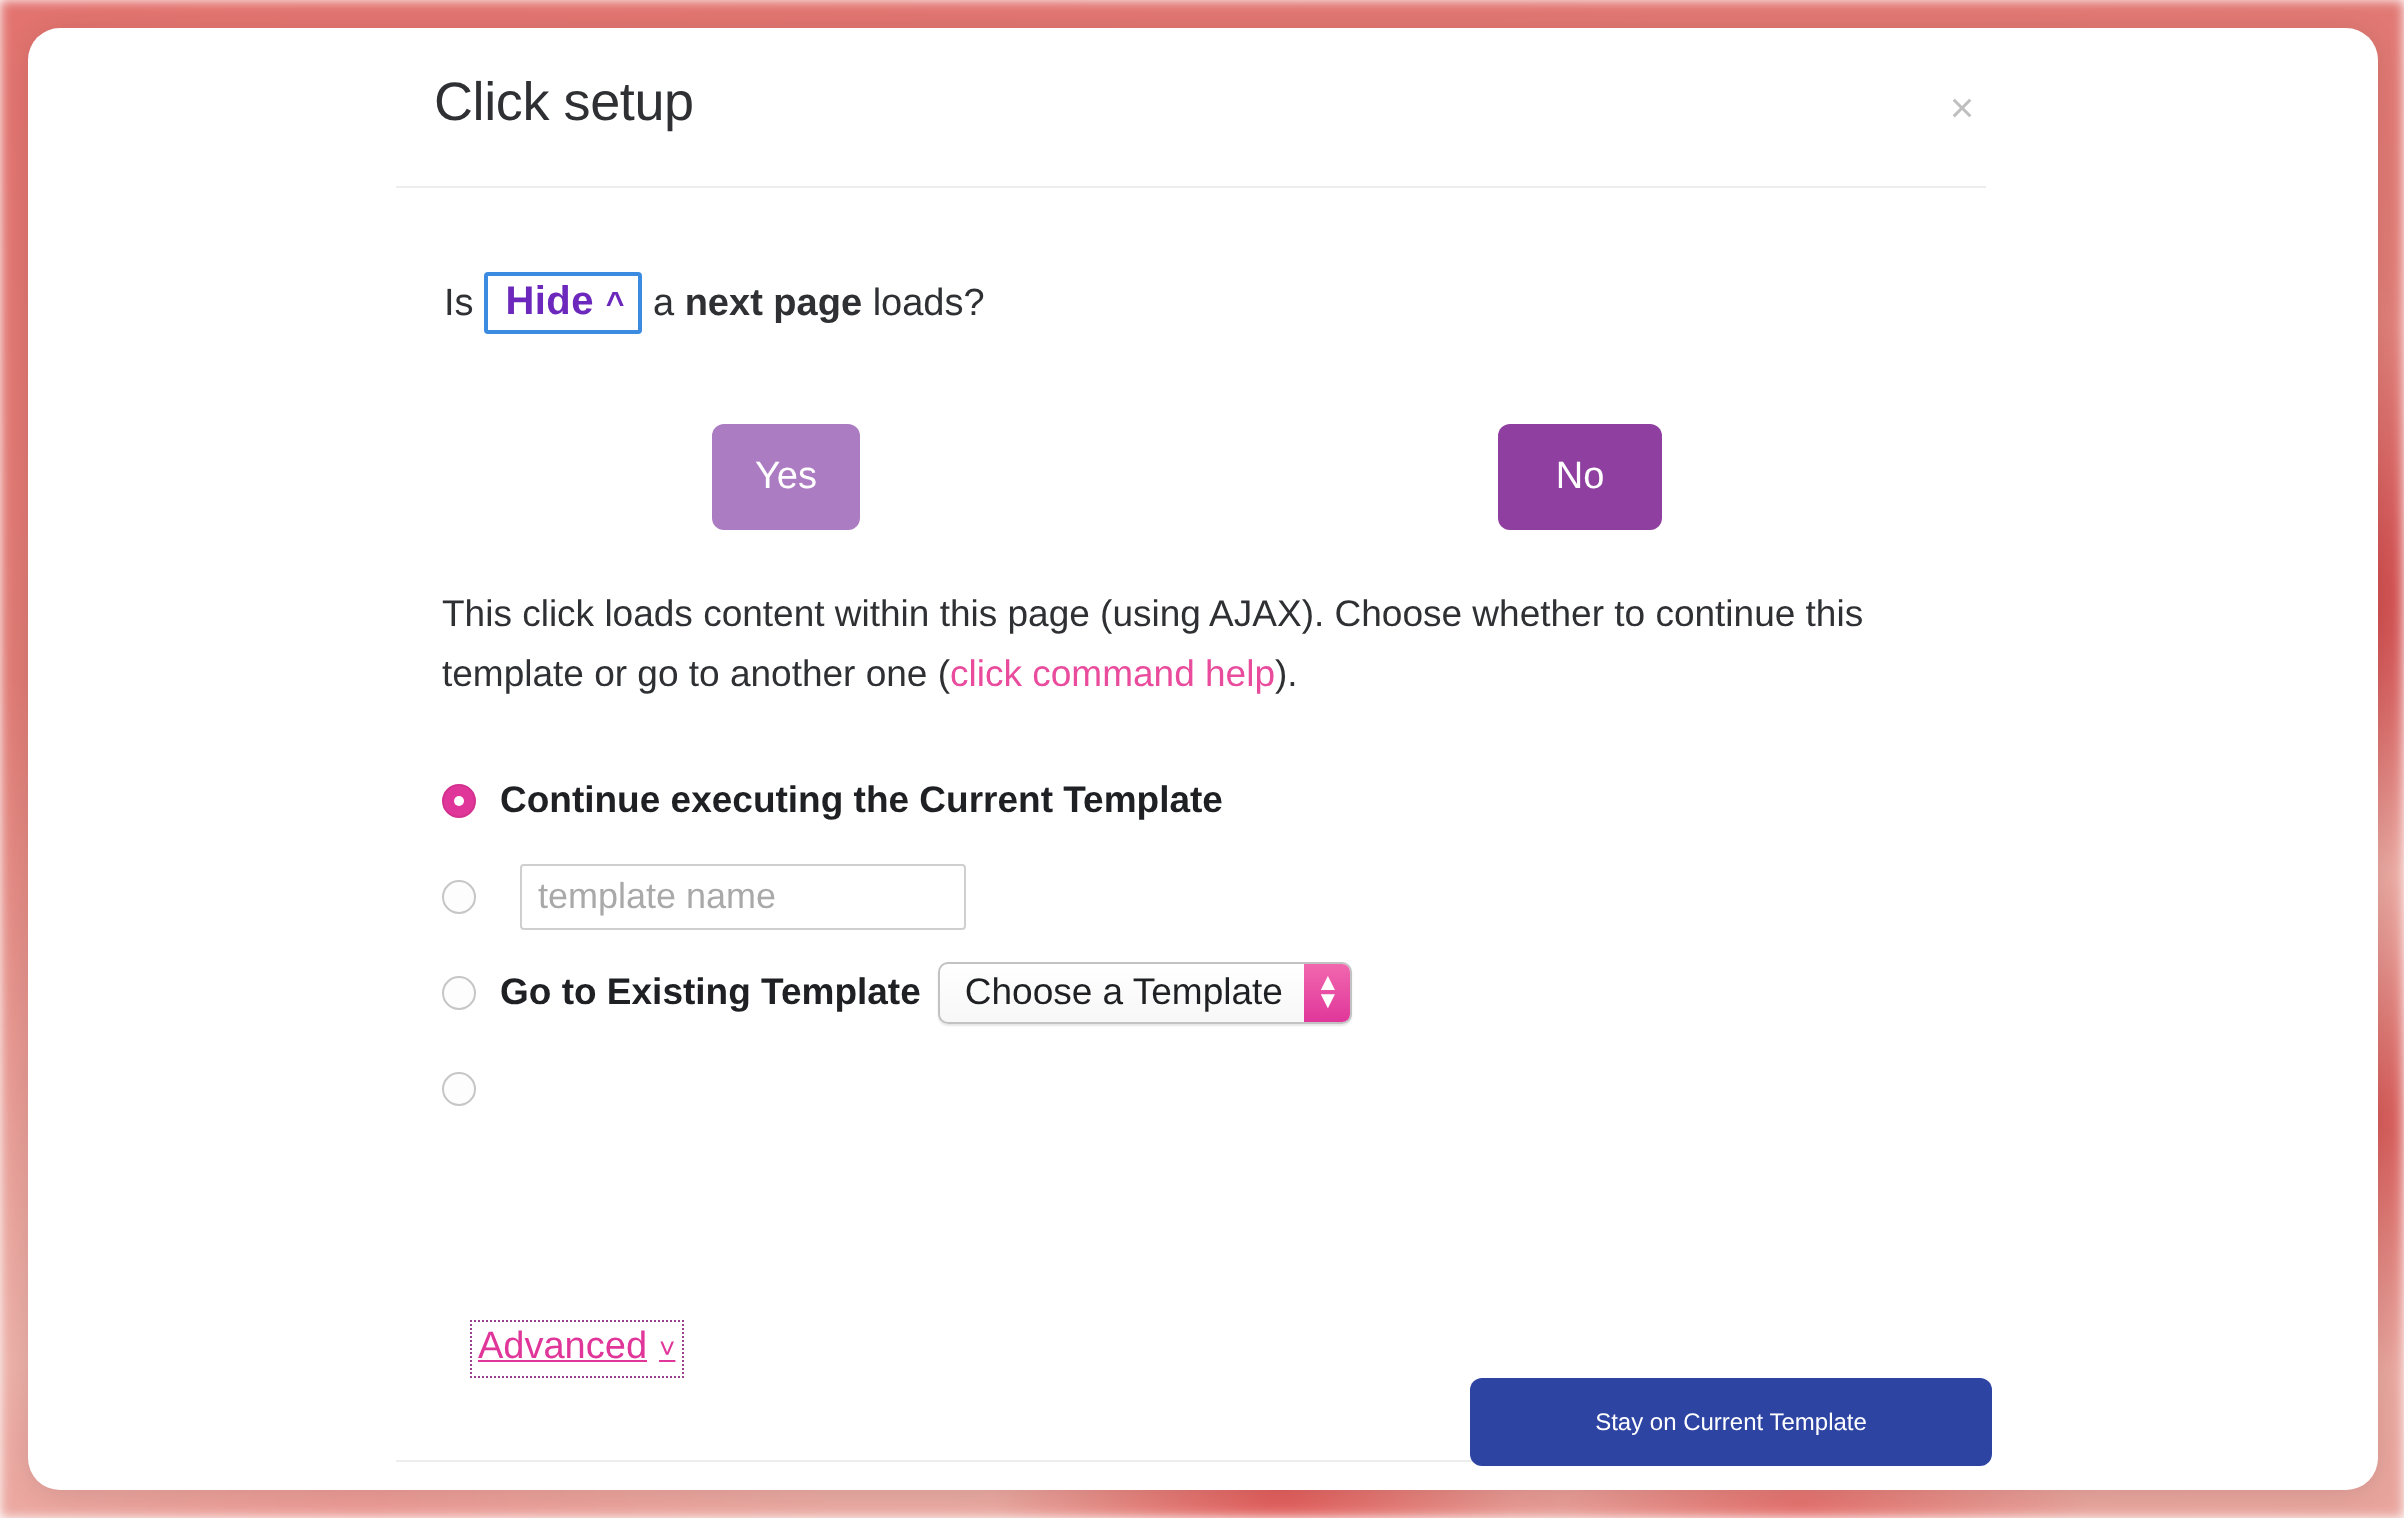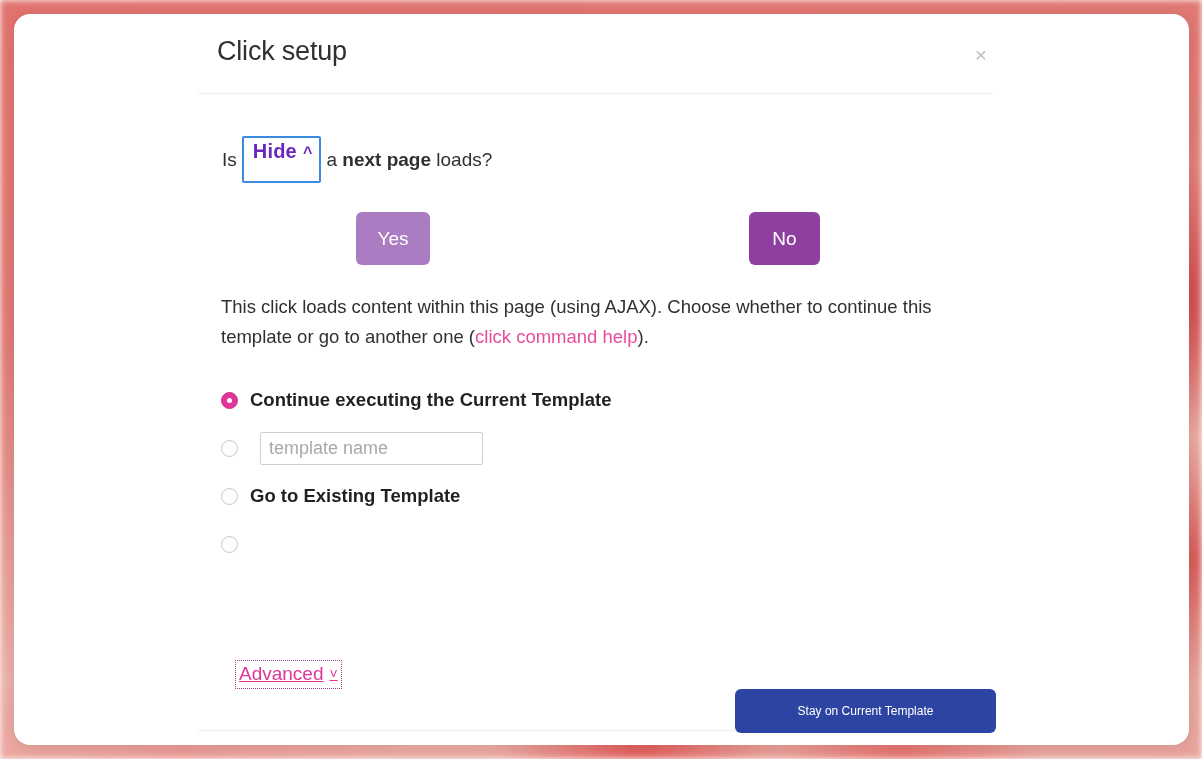--- a/index.html
+++ b/index.html
@@ -95,21 +95,21 @@
     color: #2f3033;
     white-space: nowrap;
   }
   .question .lead { }
   .hide-chip {
     display: inline-block;
     vertical-align: middle;
     position: relative;
     top: -1px;
     margin: 0 5px;
-    padding: 3px 7px 20px 9px;
+    padding: 3px 7px 4px 9px;
     border: 2px solid #3b8ce0;
     background: #ffffff;
     border-radius: 2px;
     font-size: 20px;
     font-weight: bold;
     color: #6c28bd;
     line-height: 1;
     letter-spacing: 0.2px;
   }
   .hide-chip .chev {
@@ -134,21 +134,21 @@
   .yes-btn {
     left: 342px;
     top: 119px;
     width: 74px;
     height: 53px;
     background: #ac7cc2;
   }
   .no-btn {
     left: 735px;
     top: 119px;
-    width: 71px;
+    width: 82px;
     height: 53px;
     background: #8f3f9f;
   }
 
   
   .description {
     position: absolute;
     left: 207px;
     top: 199px;
     width: 760px;
@@ -323,20 +323,27 @@
       </div>
 
       <div class="option-row">
         <span class="radio"></span>
         <input class="tpl-input" type="text" placeholder="template name" style="">
       </div>
 
       <div class="option-row">
         <span class="radio"></span>
         <span class="option-label">Go to Existing Template</span>
+        <span class="mac-select">
+          <span class="sel-text">Choose a Template</span>
+          <span class="sel-arrows">
+            <span>▲</span>
+            <span>▼</span>
+          </span>
+        </span>
       </div>
 
       <div class="option-row">
         <span class="radio"></span>
       </div>
 
     </div>
 
     <span class="advanced">
       <span>Advanced</span>

